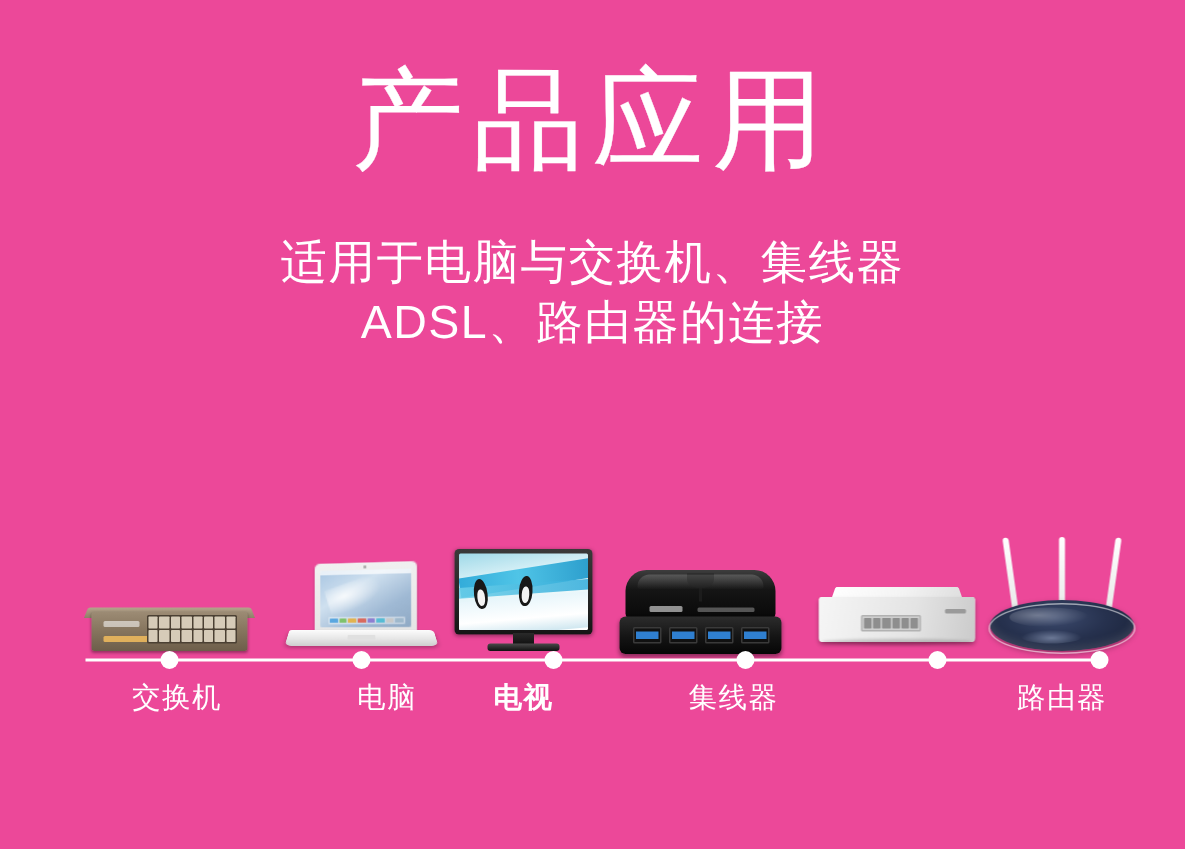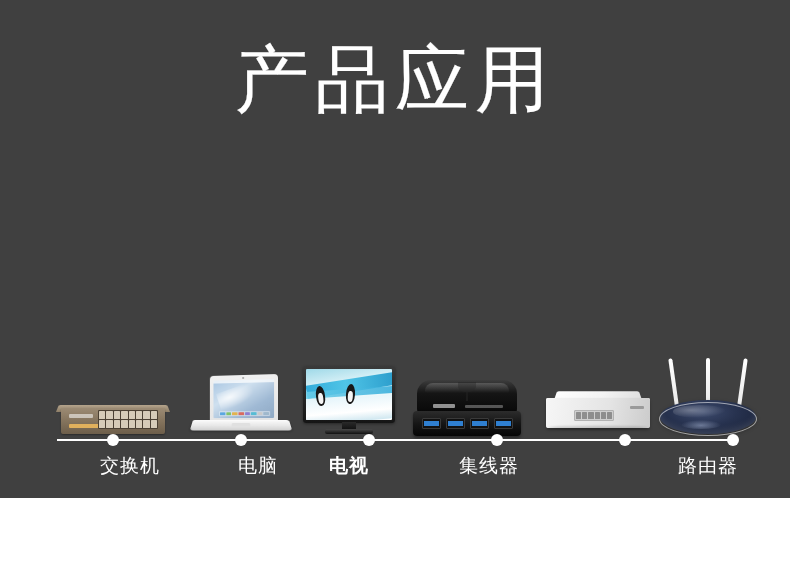--- a/index.html
+++ b/index.html
@@ -8,22 +8,22 @@
   }
   body {
     width: 790px;
     height: 566px;
     overflow: hidden;
     font-family: "Liberation Sans", "DejaVu Sans", sans-serif;
   }
   #page {
     position: relative;
     width: 790px;
-    height: 498px;
-    background: #404040;
+    height: 566px;
+    background: #ec4899;
     overflow: hidden;
   }
 
   
   #title {
     position: absolute;
     top: 38px;
     left: 0;
     width: 790px;
     text-align: center;
@@ -424,20 +424,24 @@
     transform: translateX(-50%);
   }
 </style>
 </head>
 <body>
 
 <div id="page">
 
   <div id="title">产品应用</div>
 
+  <div id="subtitle">
+    <span class="line1">适用于电脑与交换机、集线器</span>
+    <span class="line2">ADSL、路由器的连接</span>
+  </div>
 
   <div id="device-strip">
 
     <div class="device-slot" style="left:57px;width:112px;">
       <div class="device-art sw-wrap">
         <div class="sw-lip"></div>
         <div class="sw-body">
           <div class="sw-brand"></div>
           <div class="sw-strip"></div>
           <div class="sw-led"></div>
@@ -560,20 +564,20 @@
     <div class="rail"></div>
     <div class="tick" style="left:56px;"></div>
     <div class="tick" style="left:184px;"></div>
     <div class="tick" style="left:312px;"></div>
     <div class="tick" style="left:440px;"></div>
     <div class="tick" style="left:568px;"></div>
     <div class="tick" style="left:676px;"></div>
   </div>
 
   <div id="labels">
-    <div class="dev-label" style="left:130px;text-align:right;">交换机</div>
+    <div class="dev-label" style="left:118px;text-align:right;">交换机</div>
     <div class="dev-label" style="left:258px;">电脑</div>
     <div class="dev-label" style="left:349px;font-weight:bold;">电视</div>
     <div class="dev-label" style="left:489px;">集线器</div>
     <div class="dev-label" style="left:708px;">路由器</div>
   </div>
 
 </div>
 
 </body></html>

